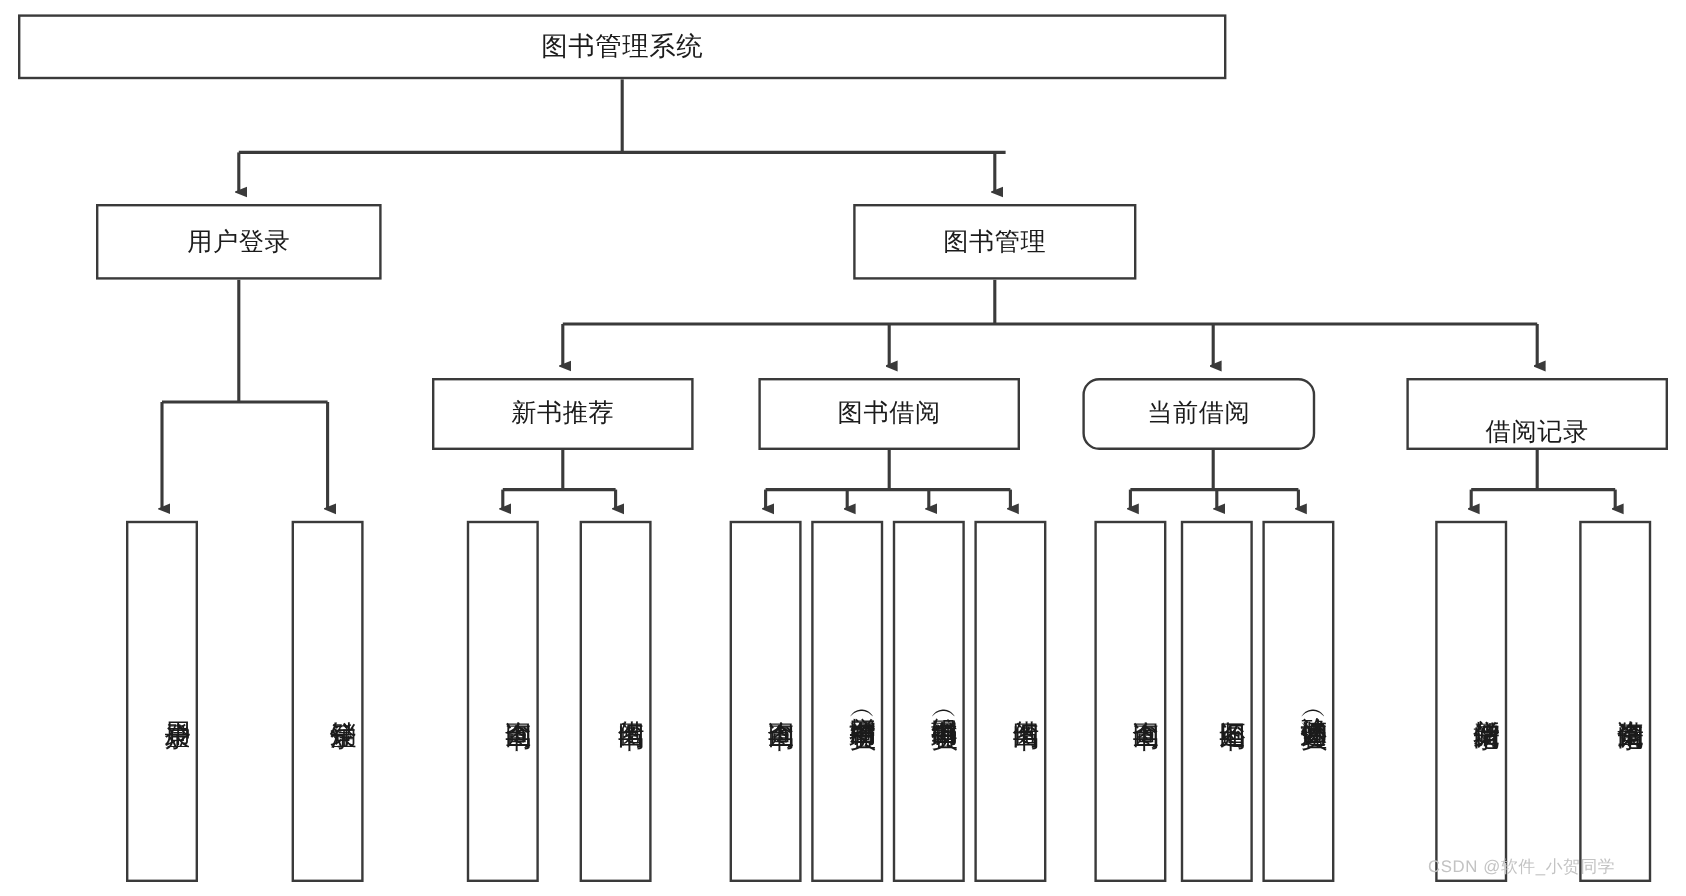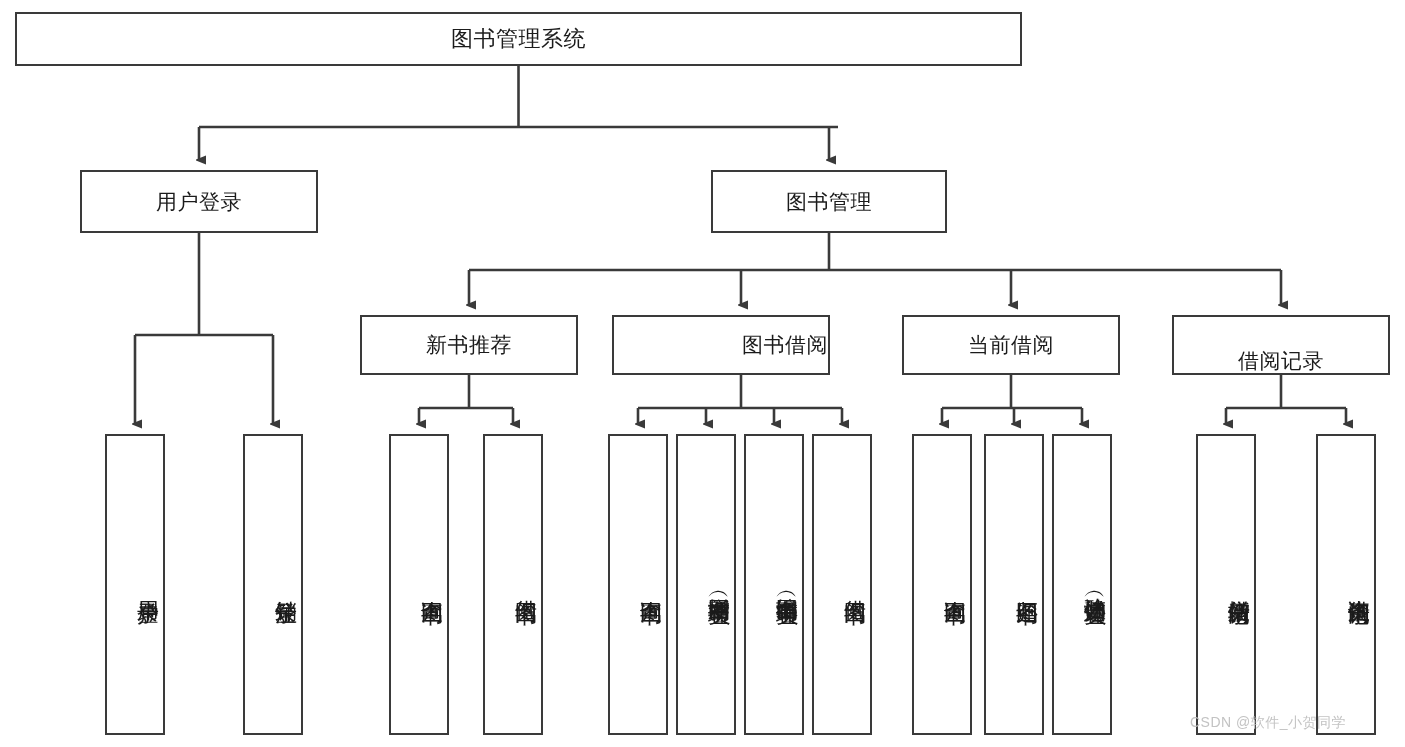--- a/index.html
+++ b/index.html
@@ -134,24 +134,24 @@
   <div class="node horiz" style="left:80px; top:170px; width:238px; height:63px;">
     <span>用户登录</span>
   </div>
   <div class="node horiz" style="left:711px; top:170px; width:236px; height:63px;">
     <span>图书管理</span>
   </div>
 
   <div class="node horiz" style="left:360px; top:315px; width:218px; height:60px;">
     <span>新书推荐</span>
   </div>
-  <div class="node horiz" style="left:612px; top:315px; width:218px; height:60px;justify-content:flex-end;">
+  <div class="node horiz" style="left:632px; top:315px; width:218px; height:60px;">
     <span>图书借阅</span>
   </div>
-  <div class="node horiz" style="left:902px; top:315px; width:218px; height:60px;">
+  <div class="node horiz" style="left:902px; top:315px; width:194px; height:60px;border-radius:14px;">
     <span>当前借阅</span>
   </div>
   <div class="node horiz" style="left:1172px; top:315px; width:218px; height:60px;align-items:flex-end;">
     <span>借阅记录</span>
   </div>
 
   <div class="node vert" style="left:105px; top:434px; width:60px; height:301px;">
     <span class="vlabel">用户登录</span>
   </div>
   <div class="node vert" style="left:243px; top:434px; width:60px; height:301px;">

